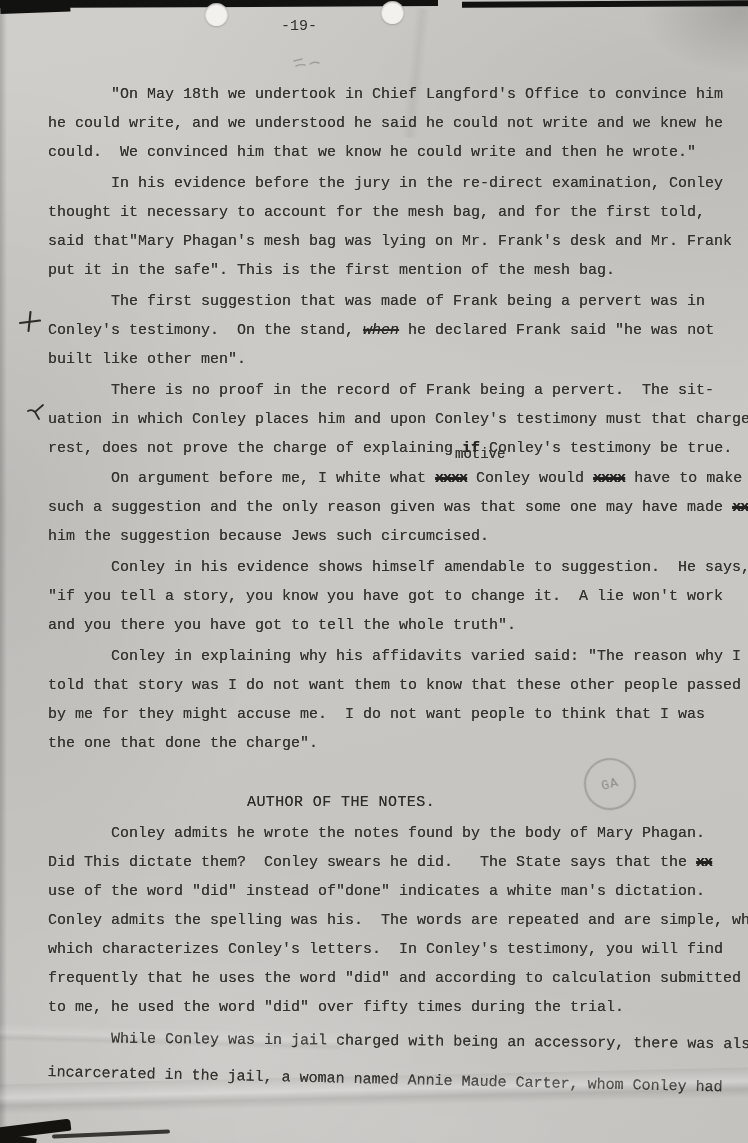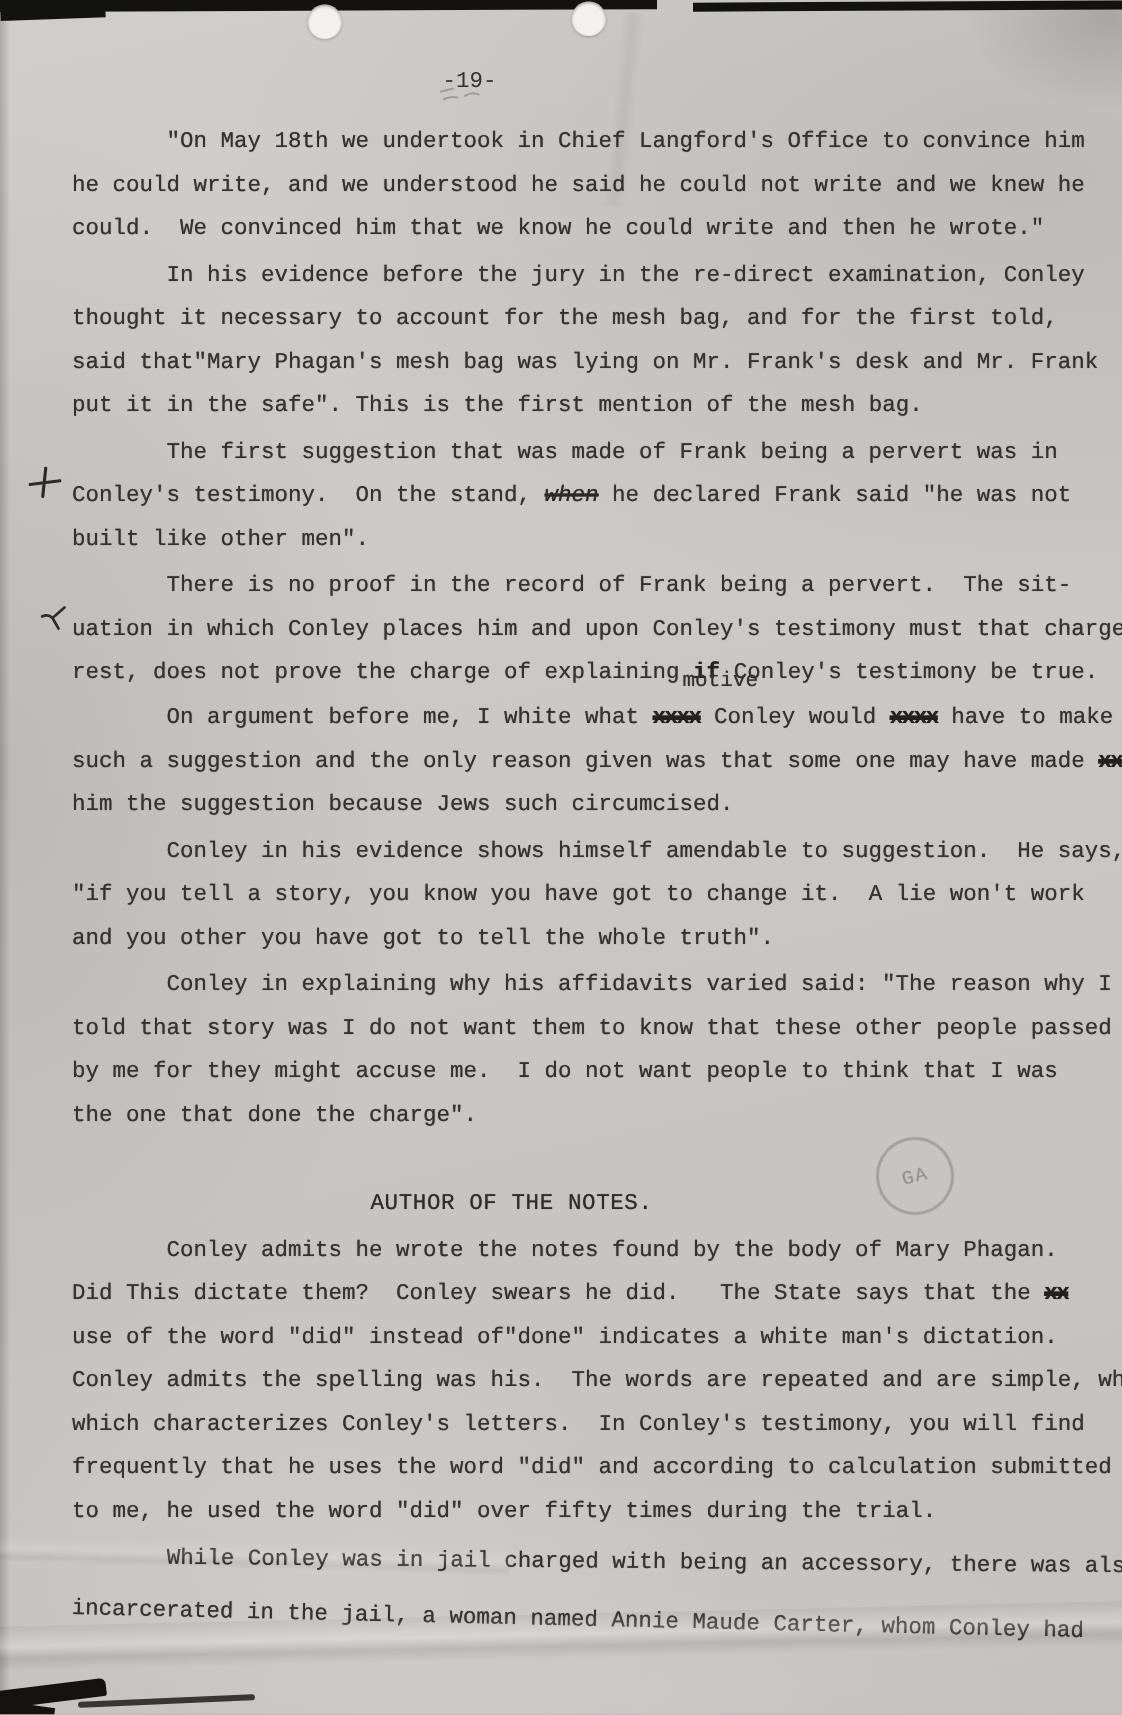--- a/index.html
+++ b/index.html
@@ -24,21 +24,21 @@
   .seg2{left:462px;top:1px;width:300px;height:6px;transform:rotate(-0.3deg);}
   .corner-tl{position:absolute;left:0;top:0;width:70px;height:14px;background:#121210;transform:rotate(-2deg);transform-origin:0 0;}
   .edge-left{position:absolute;left:0;top:0;width:7px;height:100%;
     background:linear-gradient(to right, rgba(0,0,0,0.18), transparent);}
   
   .hole{position:absolute;width:23px;height:23px;border-radius:50%;
     background:#f2f1ee;box-shadow:inset 0 1px 2px rgba(0,0,0,0.35), 0 1px 2px rgba(0,0,0,0.18);}
   .hole1{left:205px;top:3px;}
   .hole2{left:381px;top:1px;}
   
-  .page-number{position:absolute;left:281px;top:44px;font-size:15px;line-height:22px;color:#32312d;white-space:pre;margin-left:14px;}
+  .page-number{position:absolute;left:281px;top:16px;font-size:15px;line-height:22px;color:#32312d;white-space:pre;}
   .content{position:absolute;left:48px;top:78px;width:760px;font-size:15px;color:#33322e;}
   .line{white-space:pre;height:29px;line-height:29px;text-shadow:0 0 0.6px rgba(48,47,43,0.75);}
   .ps{padding-left:63px;margin-top:2px;}
   .heading{margin-left:199px;margin-top:30px;letter-spacing:0.4px;color:#2d2c28;}
   .inserted{margin-top:-16px;height:15px;line-height:15px;margin-left:407px;font-size:14px;}
   .tilt1{transform:rotate(0.5deg);transform-origin:0 100%;}
   .tilt2{transform:rotate(1.3deg);transform-origin:0 0;margin-top:5px;}
   .strike{text-decoration:line-through;text-decoration-thickness:2px;color:#2b2a26;font-style:italic;}
   .xover{font-weight:bold;letter-spacing:-1px;color:#232220;text-decoration:line-through;text-decoration-thickness:3px;}
   .bold{font-weight:bold;color:#232220;}
@@ -107,21 +107,21 @@
       <div class="line"><span>built like other men".</span></div>
       <div class="line ps"><span>There is no proof in the record of Frank being a pervert.  The sit-</span></div>
       <div class="line"><span>uation in which Conley places him and upon Conley's testimony must that charge</span></div>
       <div class="line"><span>rest, does not prove the charge of explaining </span><span class="bold">if</span><span> Conley's testimony be true.</span></div>
       <div class="line inserted"><span>motive</span></div>
       <div class="line ps"><span>On argument before me, I white what </span><span class="xover">xxxx</span><span> Conley would </span><span class="xover">xxxx</span><span> have to make</span></div>
       <div class="line"><span>such a suggestion and the only reason given was that some one may have made </span><span class="xover">xx</span></div>
       <div class="line"><span>him the suggestion because Jews such circumcised.</span></div>
       <div class="line ps"><span>Conley in his evidence shows himself amendable to suggestion.  He says,</span></div>
       <div class="line"><span>"if you tell a story, you know you have got to change it.  A lie won't work</span></div>
-      <div class="line"><span>and you other you have got to tell the whole truth".</span></div>
+      <div class="line"><span>and you there you have got to tell the whole truth".</span></div>
       <div class="line ps"><span>Conley in explaining why his affidavits varied said: "The reason why I</span></div>
       <div class="line"><span>told that story was I do not want them to know that these other people passed</span></div>
       <div class="line"><span>by me for they might accuse me.  I do not want people to think that I was</span></div>
       <div class="line"><span>the one that done the charge".</span></div>
       <div class="line heading"><span>AUTHOR OF THE NOTES.</span></div>
       <div class="line ps"><span>Conley admits he wrote the notes found by the body of Mary Phagan.</span></div>
       <div class="line"><span>Did This dictate them?  Conley swears he did.   The State says that the </span><span class="xover">xx</span></div>
       <div class="line"><span>use of the word "did" instead of"done" indicates a white man's dictation.</span></div>
       <div class="line"><span>Conley admits the spelling was his.  The words are repeated and are simple, wh</span></div>
       <div class="line"><span>which characterizes Conley's letters.  In Conley's testimony, you will find</span></div>

